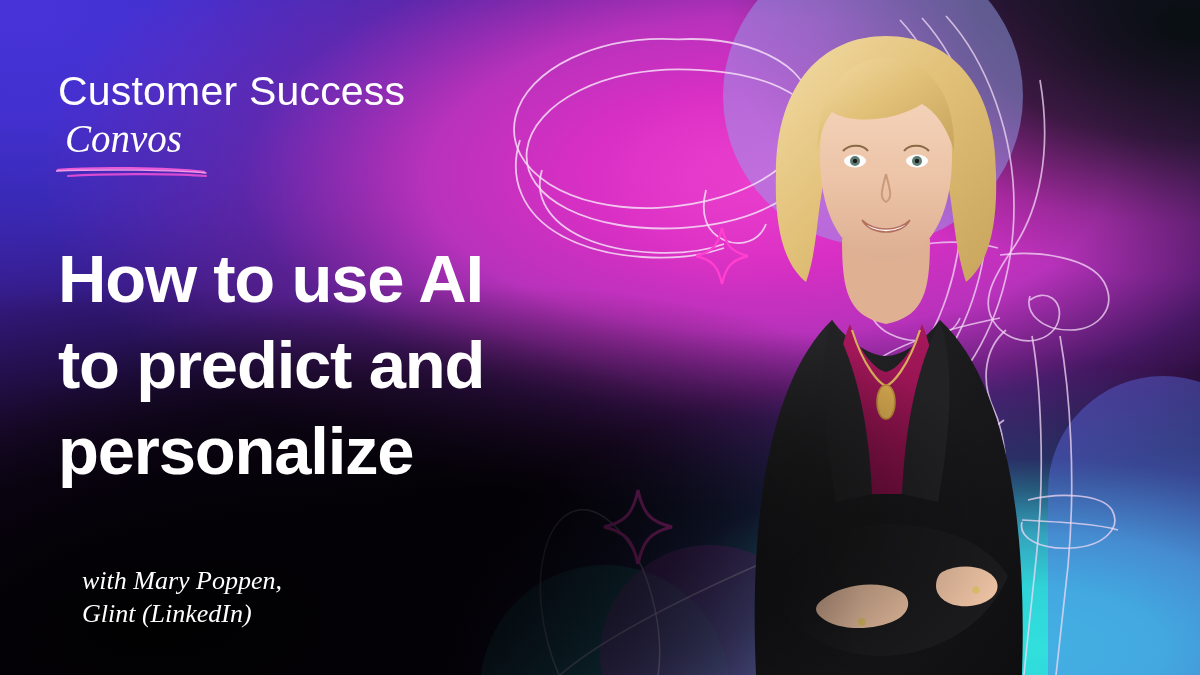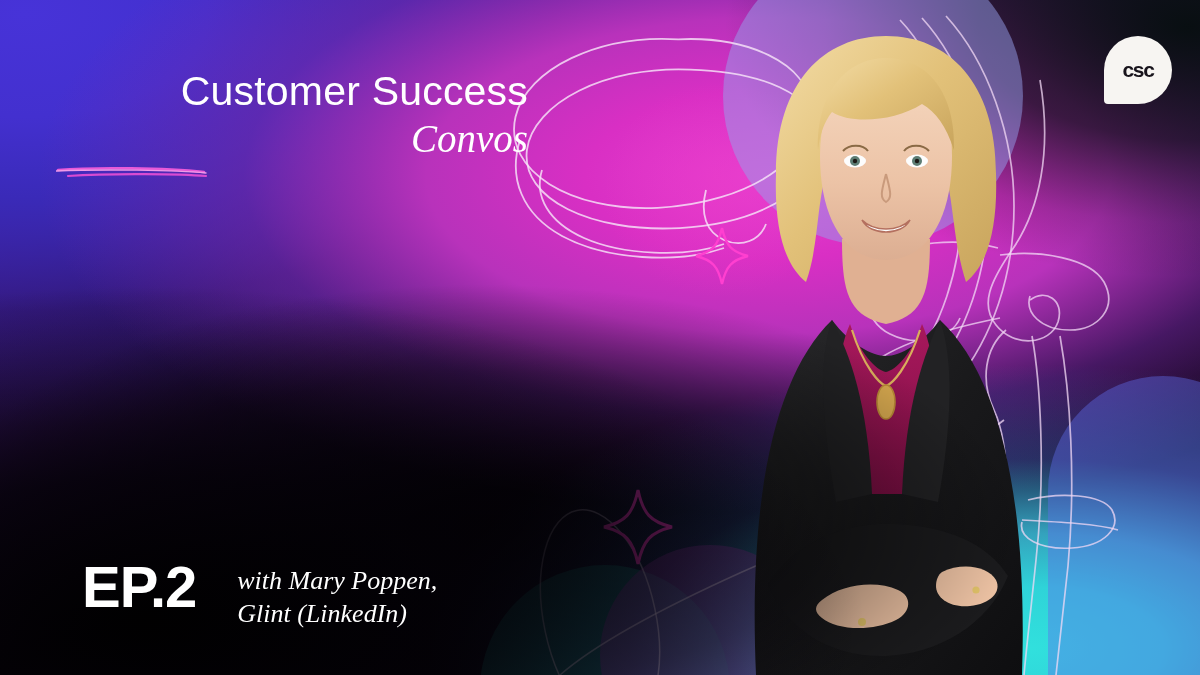--- a/index.html
+++ b/index.html
@@ -61,21 +61,20 @@
 
   
   .photo{
     position:absolute;left:636px;top:24px;width:500px;height:651px;
   }
 
   
   .show-title{
     position:absolute;left:58px;top:68px;width:470px;
     color:#ffffff;
-    text-align:right;
   }
   .show-title .line1{
     font-size:41px;font-weight:300;letter-spacing:0.2px;line-height:46px;
     white-space:nowrap;
   }
   .show-title .line2{
     font-family:"Liberation Serif",serif;
     font-style:italic;font-size:39px;line-height:46px;margin-top:2px;margin-left:7px;
   }
   .swash{position:absolute;left:56px;top:163px;width:175px;height:20px;}
@@ -239,27 +238,27 @@
     <div class="line1">Customer Success</div>
     <div class="line2">Convos</div>
   </div>
 
   <svg class="swash" viewBox="0 0 175 20">
     <path d="M2 7 C 40 4, 110 5, 148 9" fill="none" stroke="#e85ad8" stroke-width="2.6" stroke-linecap="round"></path>
     <path d="M0 8 C 46 6, 120 7, 150 10" fill="none" stroke="#f09ae8" stroke-width="1.4" stroke-linecap="round"></path>
     <path d="M12 13 C 56 10, 126 11, 150 13" fill="none" stroke="#d94bd2" stroke-width="2.2" stroke-linecap="round"></path>
   </svg>
 
+  <div class="headline">
+    <div>How to use AI</div>
+    <div>to predict and</div>
+    <div>personalize</div>
+  </div>
 
   <div class="ep-row">
-    <div class="ep-number">EP.2</div>
     <div class="ep-guest">
       <div>with Mary Poppen,</div>
       <div>Glint (LinkedIn)</div>
     </div>
   </div>
 
-  <div class="logo">
-    <div class="logo-shape"></div>
-    <div class="logo-text">csc</div>
-  </div>
 
 </div>
 
 </body></html>

